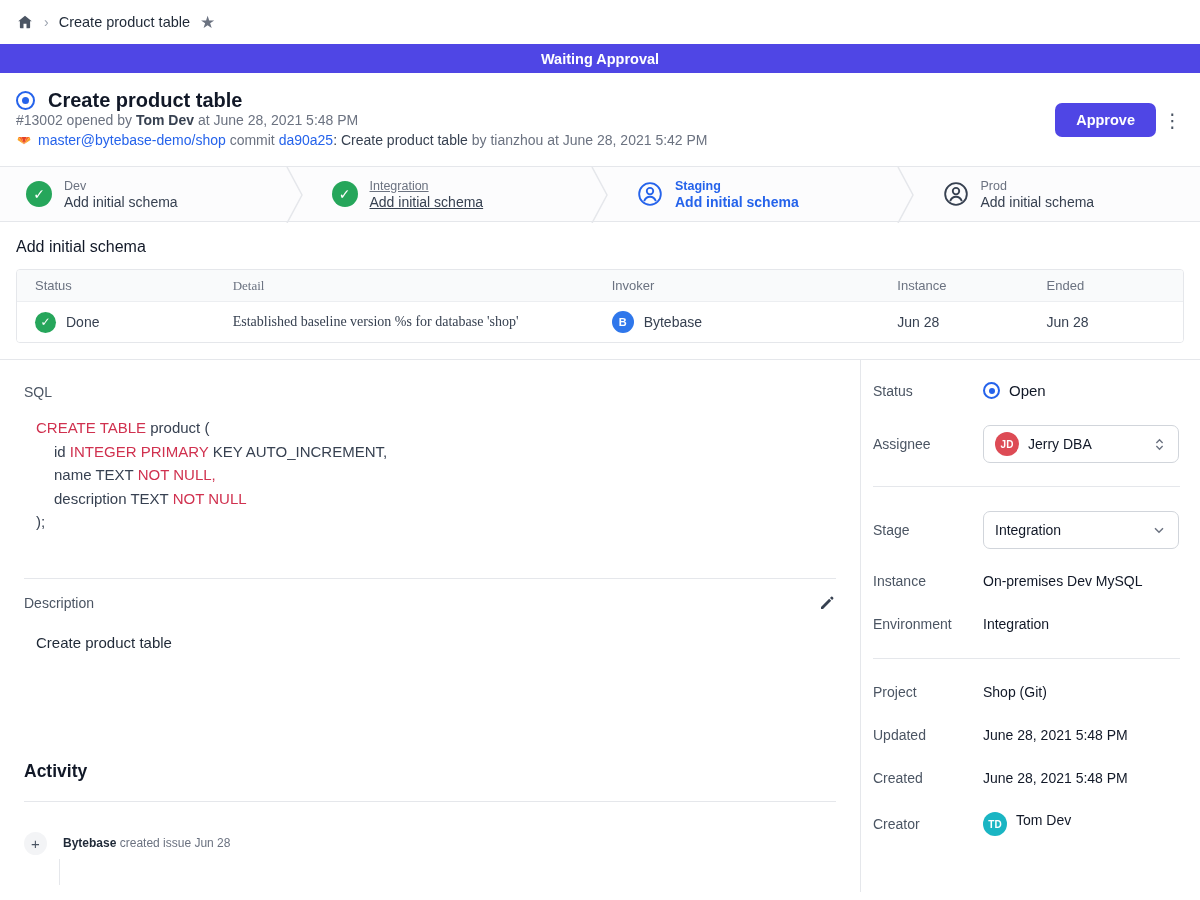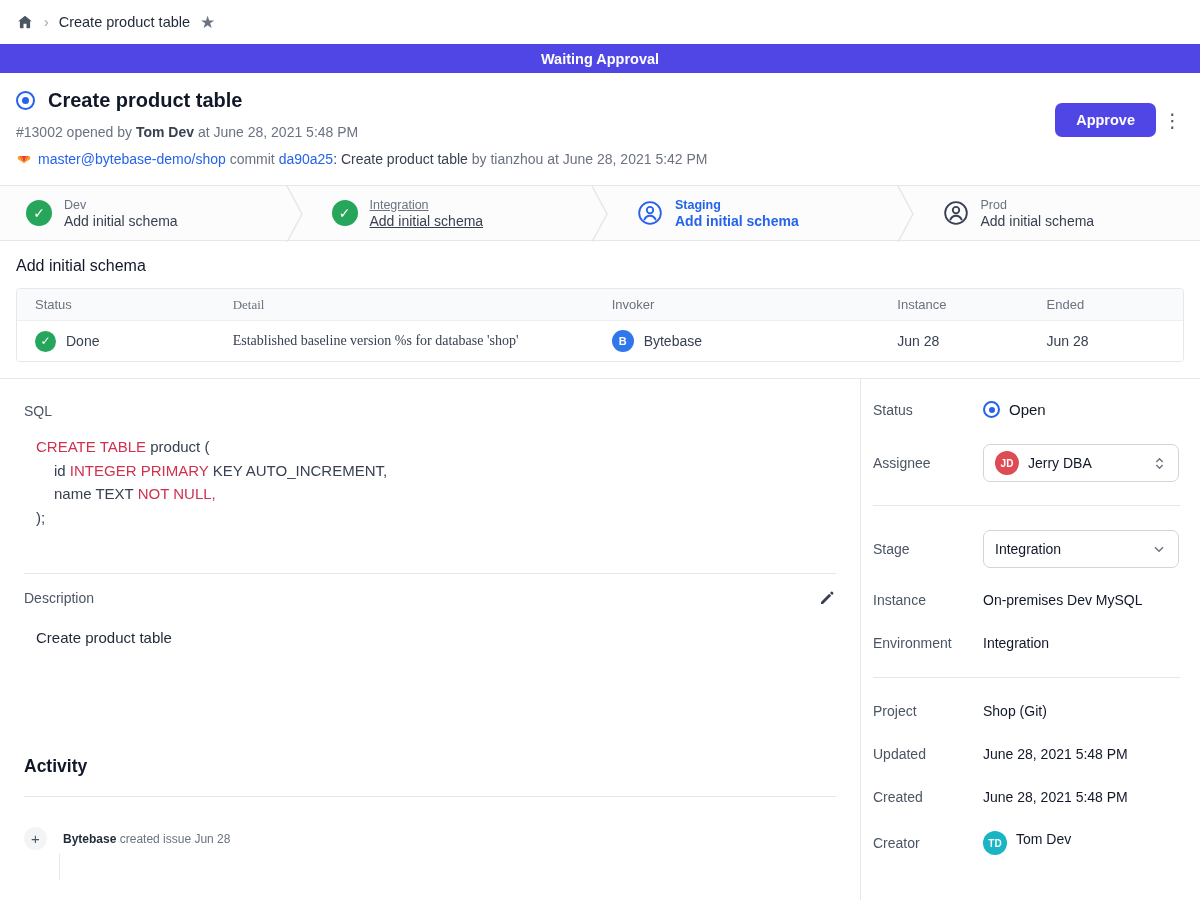--- a/index.html
+++ b/index.html
@@ -17,23 +17,23 @@
   .banner { height:29px; background:#4f46e5; color:#fff; display:flex; align-items:center;
     justify-content:center; font-size:14.5px; font-weight:600; }
 
   
   .header { position:relative; padding:16px 16px 17px 16px; }
   .title-row { display:flex; align-items:center; gap:13px; }
   .open-ring { width:19px; height:19px; border:2px solid #2563eb; border-radius:50%;
     display:inline-flex; align-items:center; justify-content:center; flex:none; }
   .open-ring i { width:7px; height:7px; background:#2563eb; border-radius:50%; }
   .issue-title { font-size:20px; font-weight:700; color:#111827; }
-  .meta-line { margin-top:12px; font-size:14px; color:#6b7280; }
+  .meta-line { font-size:14px; color:#6b7280; }
   .meta-line .strong { color:#374151; font-weight:600; }
-  .vcs-line { margin-top:9px; font-size:14px; color:#6b7280; display:flex; align-items:center; gap:6px; }
+  .vcs-line { margin-top:2px; font-size:14px; color:#6b7280; display:flex; align-items:center; gap:6px; }
   .vcs-line a { color:#2563eb; text-decoration:none; cursor:pointer; }
   .vcs-line .msg { color:#374151; }
   .approve-btn { position:absolute; right:44px; top:30px; background:#4f46e5; color:#fff;
     border:none; border-radius:7px; font-size:14.5px; font-weight:600; padding:9px 21px;
     cursor:pointer; font-family:inherit; }
   .kebab { position:absolute; right:18px; top:38px; color:#4b5563; font-size:19px;
     line-height:1; cursor:pointer; letter-spacing:0; }
 
   
   .pipeline { height:56px; border-top:1px solid #e5e7eb; border-bottom:1px solid #e5e7eb;
@@ -239,20 +239,21 @@
 <div class="full-divider"></div>
 
 <div class="main">
   <div class="left-panel">
 
     <div class="section-label">SQL</div>
     <div class="sql-code">
       <div class="sql-line"><span class="kw">CREATE TABLE</span><span> product (</span></div>
       <div class="sql-line ind"><span>id </span><span class="kw">INTEGER PRIMARY</span><span> KEY AUTO_INCREMENT,</span></div>
       <div class="sql-line ind"><span>name TEXT </span><span class="kw">NOT NULL,</span></div>
+      <div class="sql-line ind"><span>description TEXT </span><span class="kw">NOT NULL</span></div>
       <div class="sql-line"><span>);</span></div>
     </div>
 
     <div class="desc-section">
       <div class="desc-head">
         <span class="section-label">Description</span>
         <span class="edit-btn">
           <svg viewBox="0 0 24 24" width="18" height="18" fill="#374151">
               <path d="M4 17.3 14.9 6.4l2.7 2.7L6.7 20H4zM16 5.3l1.5-1.5a1.2 1.2 0 0 1 1.7 0l1 1a1.2 1.2 0 0 1 0 1.7L18.7 8z"></path>
             </svg>

